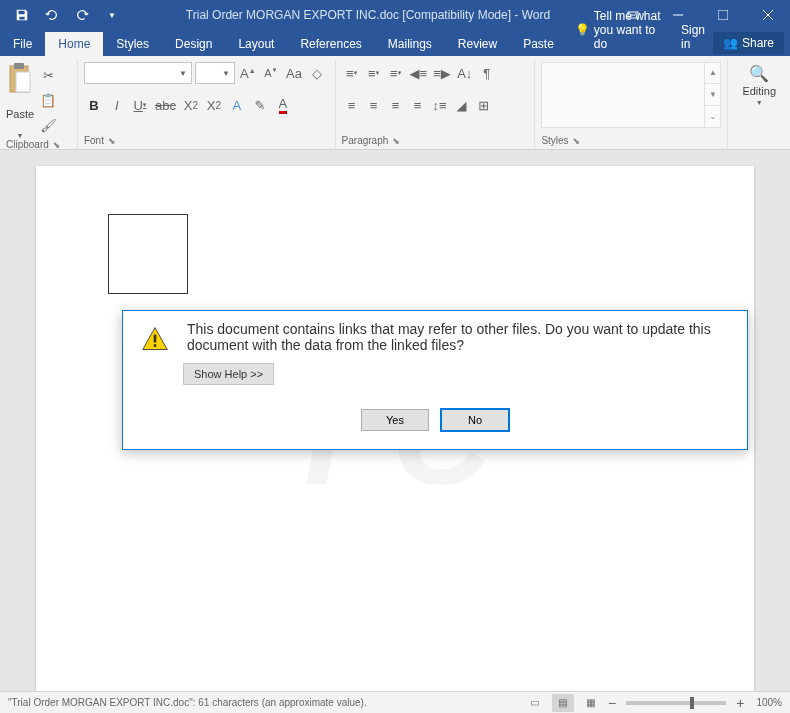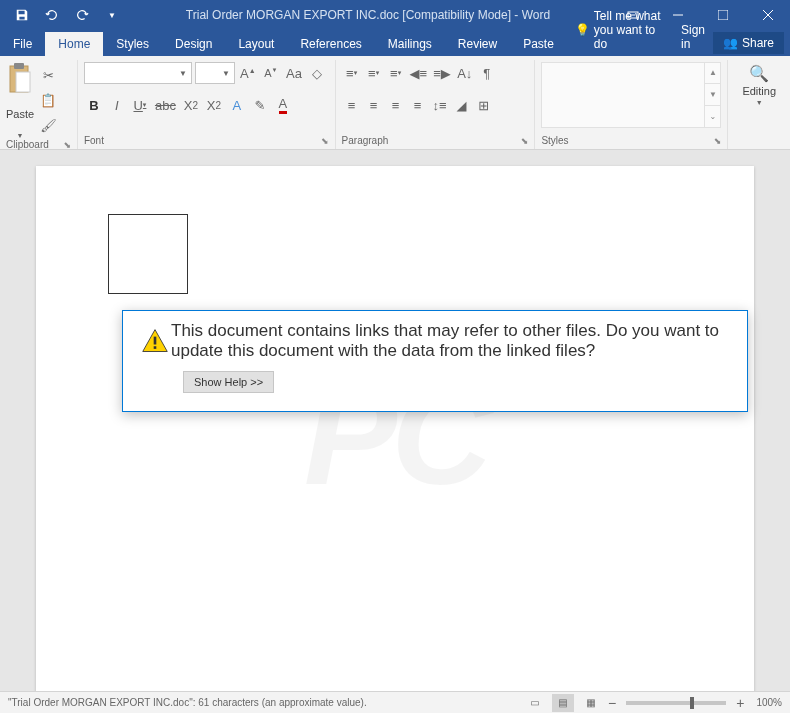--- a/index.html
+++ b/index.html
@@ -12,21 +12,21 @@
 .win-btn{width:45px;height:30px;display:flex;align-items:center;justify-content:center;color:#fff;font-size:11px}
 .tabs{height:26px;background:#2b579a;display:flex;align-items:flex-end;color:#fff;font-size:12px}
 .tab{padding:5px 13px;cursor:pointer;color:#fff}
 .tab.active{background:#f3f3f3;color:#2b579a}
 .tell-me{margin-left:auto;padding:5px 8px;display:flex;align-items:center;gap:4px;font-size:12px}
 .signin{padding:5px 8px}
 .share-btn{padding:4px 10px;margin:0 6px 2px 0;background:#1e4a86;display:flex;align-items:center;gap:4px;font-size:12px}
 .ribbon{height:94px;background:#f3f3f3;border-bottom:1px solid #d4d4d4;display:flex;padding-top:4px}
 .ribbon-group{border-right:1px solid #e1e1e1;display:flex;flex-direction:column;padding:0 6px}
 .ribbon-group-content{flex:1;display:flex;align-items:flex-start;gap:4px;padding-top:2px}
-.ribbon-group-label{font-size:10px;color:#666;text-align:center;padding-bottom:3px;display:flex;justify-content:space-between;align-items:center;gap:4px}
+.ribbon-group-label{font-size:10px;color:#666;text-align:center;padding-bottom:3px;display:flex;justify-content:flex-start;align-items:center;gap:4px}
 .paste-large{display:flex;flex-direction:column;align-items:center;color:#444;font-size:11px;gap:12px}
 .clipboard-icon{width:28px;height:34px;position:relative}
 .small-col{display:flex;flex-direction:column;gap:3px;padding-top:2px}
 .font-row{display:flex;align-items:center;gap:3px;margin-bottom:6px}
 .combo{height:22px;border:1px solid #c6c6c6;background:#fff;display:flex;align-items:center;padding:0 4px;font-size:12px;color:#888}
 .combo .arrow{margin-left:auto;font-size:8px;color:#666}
 .ribbon-btn{min-width:20px;height:22px;display:flex;align-items:center;justify-content:center;font-size:13px;color:#666;padding:0 2px}
 .bold{font-weight:bold;color:#333}
 .italic{font-style:italic}
 .underline{text-decoration:underline}
@@ -37,21 +37,21 @@
 .styles-arrows{width:16px;display:flex;flex-direction:column;border-left:1px solid #e1e1e1}
 .styles-arrows div{height:22px;display:flex;align-items:center;justify-content:center;font-size:8px;color:#888;border-bottom:1px solid #e1e1e1}
 .editing-btn{display:flex;flex-direction:column;align-items:center;font-size:11px;color:#444;gap:2px;padding:2px 8px}
 .doc-area{position:absolute;top:150px;left:0;right:0;bottom:22px;background:#e6e6e6;overflow:hidden}
 .page{position:absolute;top:16px;left:36px;width:718px;height:540px;background:#fff;box-shadow:0 1px 3px rgba(0,0,0,.2)}
 .img-placeholder{position:absolute;top:48px;left:72px;width:80px;height:80px;border:1px solid #333;background:#fff}
 .dialog{position:absolute;top:310px;left:122px;width:626px;background:#fff;border:1px solid #0078d7;box-shadow:0 3px 12px rgba(0,0,0,.25)}
 .dialog-title{height:32px;display:flex;align-items:center;padding:0 10px;font-size:12px;color:#333;border-bottom:0}
 .dialog-close{margin-left:auto;font-size:16px;padding:4px 8px}
 .dialog-body{padding:10px 18px 18px 18px}
-.dialog-msg{display:flex;align-items:center;gap:2px;font-size:17px;color:#333}
+.dialog-msg{display:flex;align-items:flex-end;gap:18px;font-size:14px;color:#333}
 .warn-icon{width:28px;height:28px;flex-shrink:0}
 .show-help{margin-top:10px;margin-left:42px;padding:4px 10px;background:#e1e1e1;border:1px solid #c6c6c6;font-size:11px;color:#333;display:inline-block}
 .dialog-buttons{display:flex;justify-content:center;gap:12px;margin-top:24px}
 .dlg-btn{width:68px;height:22px;border:1px solid #adadad;background:#e1e1e1;font-size:11px;display:flex;align-items:center;justify-content:center}
 .dlg-btn.focus{border:1px solid #0078d7;outline:1px solid #0078d7}
 .statusbar{position:absolute;bottom:0;left:0;right:0;height:22px;background:#f3f3f3;border-top:1px solid #d4d4d4;display:flex;align-items:center;font-size:10px;color:#666;padding:0 8px}
 .status-right{margin-left:auto;display:flex;align-items:center;gap:6px}
 .view-btn{width:22px;height:18px;border:1px solid transparent;display:flex;align-items:center;justify-content:center}
 .view-btn.active{background:#d4d4d4}
 .zoom-slider{width:100px;height:4px;background:#c6c6c6;position:relative;margin:0 4px}
@@ -303,20 +303,24 @@
   <div class="dialog-body">
     <div class="dialog-msg">
       <svg class="warn-icon" viewBox="0 0 32 32">
           <path d="M16 3 L30 28 L2 28 Z" fill="#ffd200" stroke="#333" stroke-width="1"></path>
           <rect x="14.5" y="11" width="3" height="9" fill="#333"></rect>
           <rect x="14.5" y="22" width="3" height="3" fill="#333"></rect>
         </svg>
       <span>This document contains links that may refer to other files. Do you want to update this document with the data from the linked files?</span>
     </div>
     <div class="show-help">Show Help &gt;&gt;</div>
+    <div class="dialog-buttons">
+      <div class="dlg-btn">Yes</div>
+      <div class="dlg-btn focus">No</div>
+    </div>
   </div>
 </div>
 
 <div class="statusbar">
   <span>"Trial Order MORGAN EXPORT INC.doc": 61 characters (an approximate value).</span>
   <div class="status-right">
     <div class="view-btn">
         <span>▭</span>
       </div>
     <div class="view-btn active">

